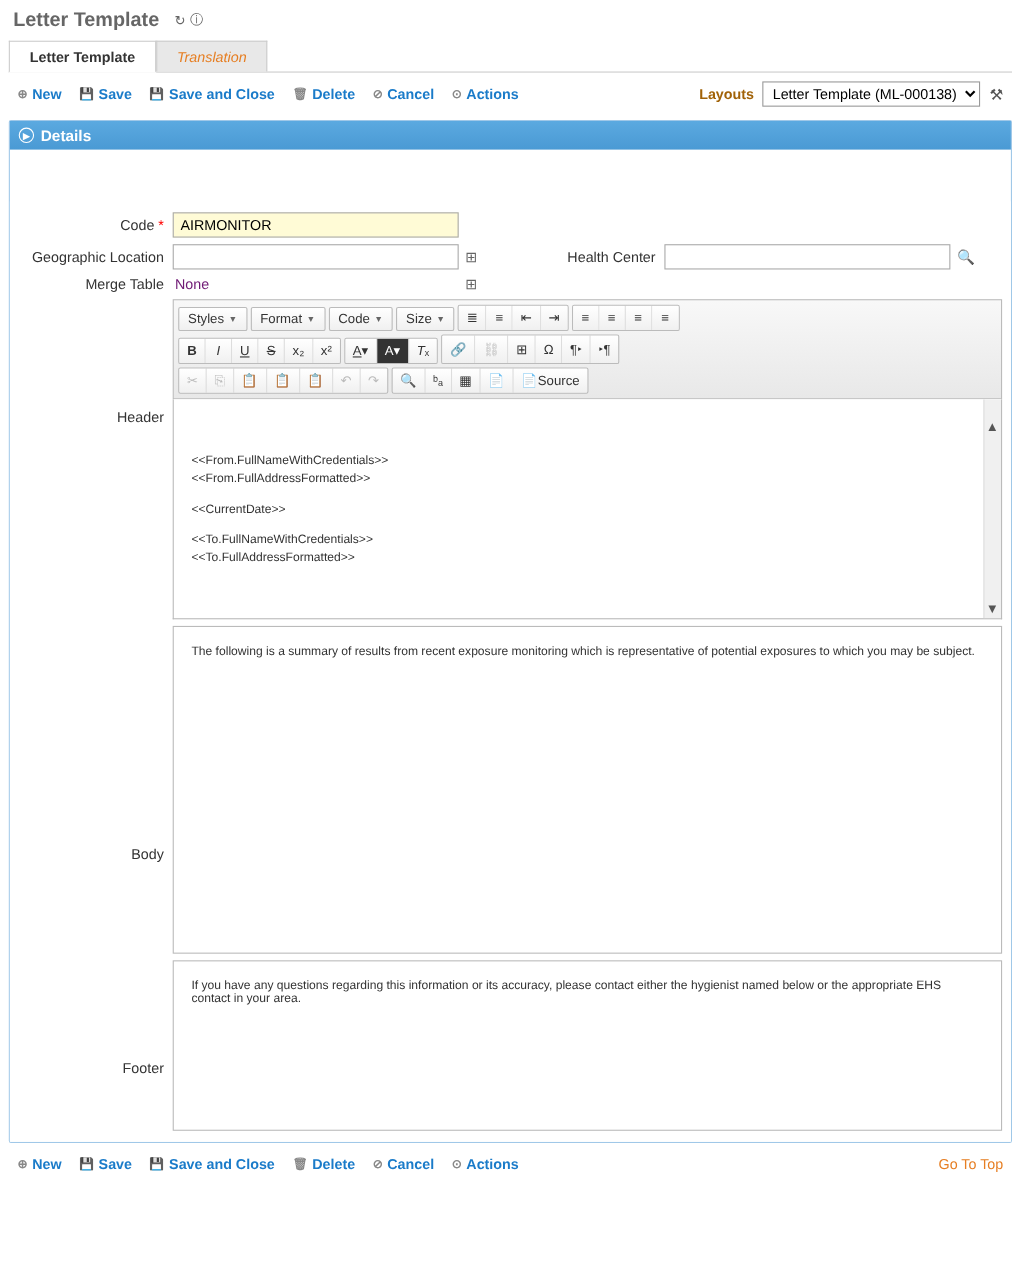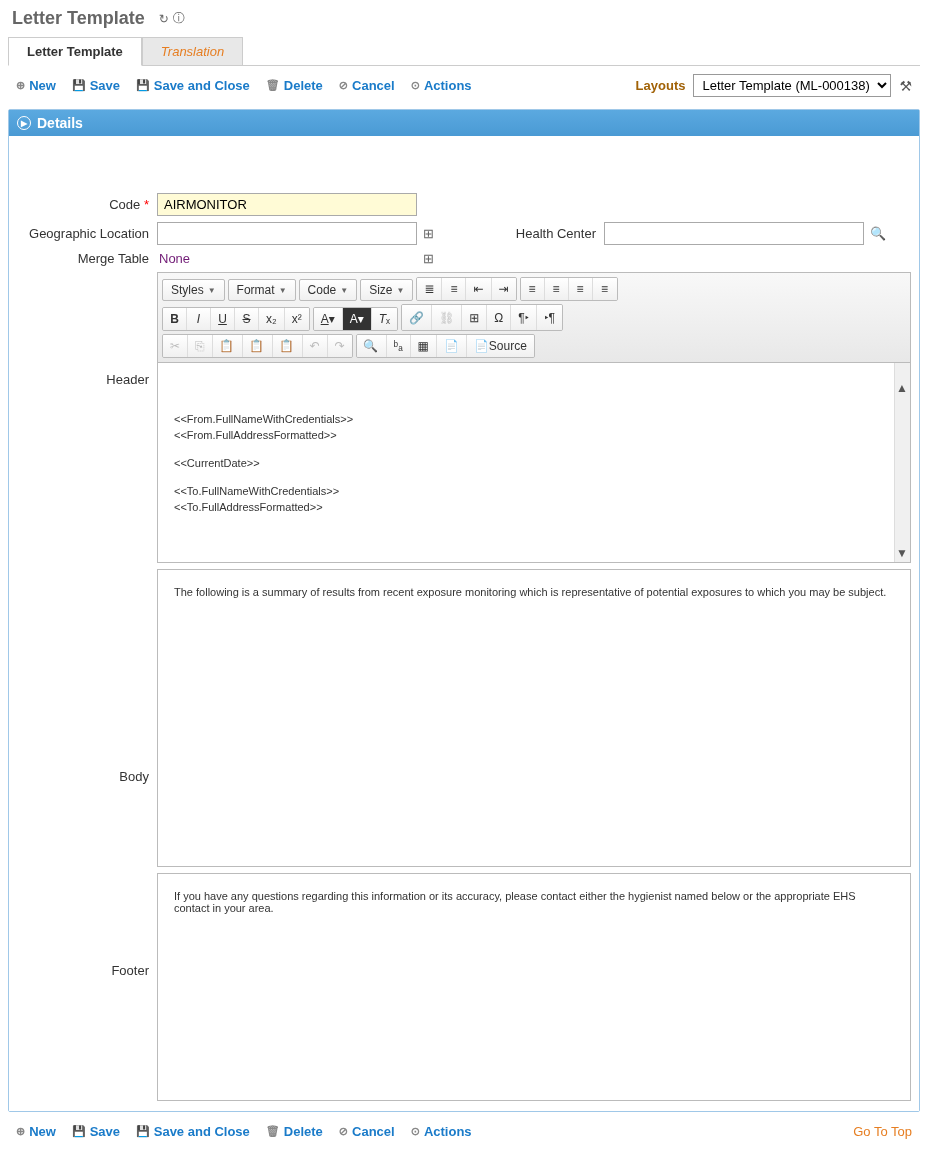--- a/index.html
+++ b/index.html
@@ -47,21 +47,21 @@
 .rte-btn.disabled { color: #bbb; }
 .editor-content { border: 1px solid #bbb; border-top: none; background: #fff; padding: 12px 16px; height: 200px; overflow-y: auto; font-size: 11px; position: relative; }
 .editor-content.with-scroll { padding-right: 20px; }
 .scroll-track { position: absolute; right: 0; top: 0; bottom: 0; width: 16px; background: #f0f0f0; border-left: 1px solid #ddd; }
 .scroll-arrow { position: absolute; right: 2px; font-size: 12px; color: #555; }
 .scroll-arrow.up { top: 18px; }
 .scroll-arrow.down { bottom: 2px; }
 .merge-field { display: block; margin-bottom: 4px; color: #333; }
 .plain-box { border: 1px solid #bbb; background: #fff; padding: 16px; font-size: 11px; color: #333; }
 .body-box { height: 298px; }
-.footer-box { height: 228px; }
+.footer-box { height: 155px; }
 .go-to-top { color: #e67e22; text-align: right; font-size: 13px; cursor: pointer; }
 .bottom-toolbar { display: flex; align-items: center; padding: 8px 16px; justify-content: space-between; }
 </style>
 </head>
 <body>
 
 <div class="page-header">
   <span class="page-title">Letter Template</span>
   <span class="header-icon">↻</span>
   <span class="header-icon">ⓘ</span>

